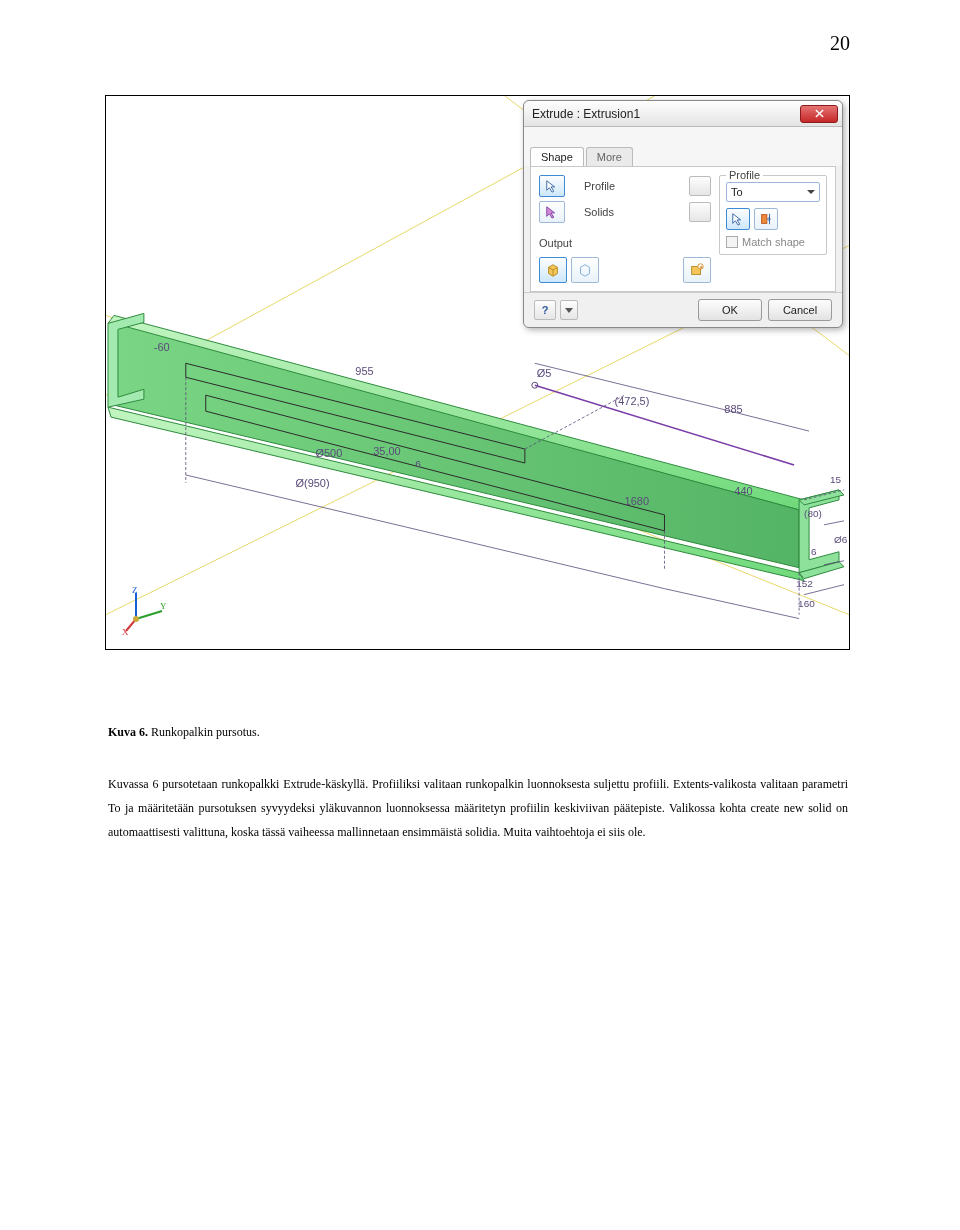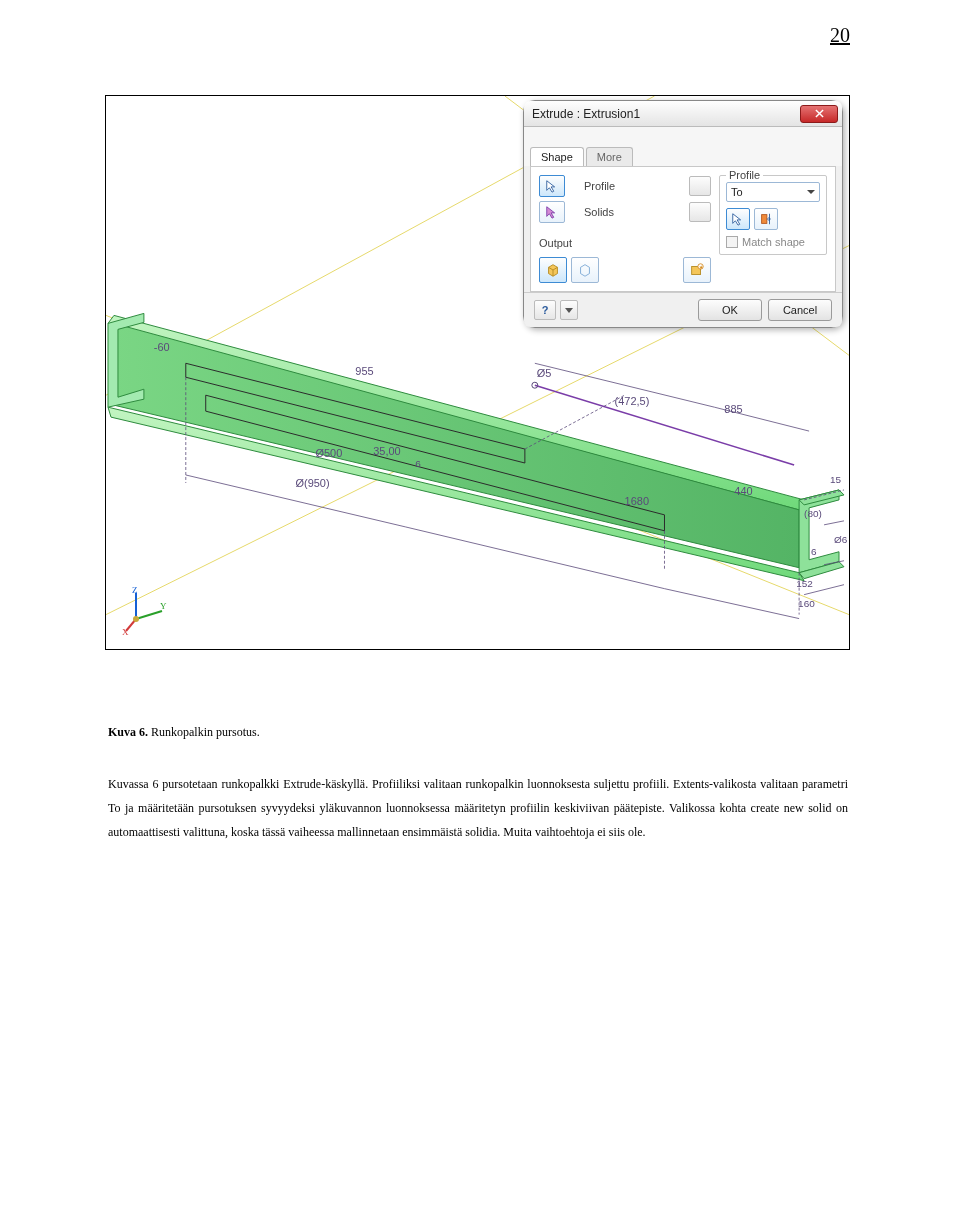--- a/index.html
+++ b/index.html
@@ -6,24 +6,23 @@
   body {
     width: 960px;
     height: 1230px;
     background: #fff;
     font-family: "Times New Roman", Times, serif;
     color: #000;
     position: relative;
   }
   .page-num {
     position: absolute;
-    top: 24px;
+    top: 32px;
     right: 110px;
     font-size: 20px;
-    text-decoration: underline;
   }
   .figure-frame {
     position: absolute;
     top: 95px;
     left: 105px;
     width: 745px;
     height: 555px;
     border: 1.5px solid #000;
     background: #fff;
   }
@@ -33,21 +32,21 @@
     overflow: hidden;
   }
   
   .dialog {
     position: absolute;
     top: 4px;
     right: 6px;
     width: 320px;
     background: #f0f0f0;
     border: 1px solid #888;
-    border-radius: 12px;
+    border-radius: 6px;
     box-shadow: 2px 2px 6px rgba(0,0,0,.3);
     font-family: "Segoe UI", Tahoma, sans-serif;
     font-size: 11px;
     color: #222;
   }
   .titlebar {
     display: flex;
     align-items: center;
     justify-content: space-between;
     height: 26px;

